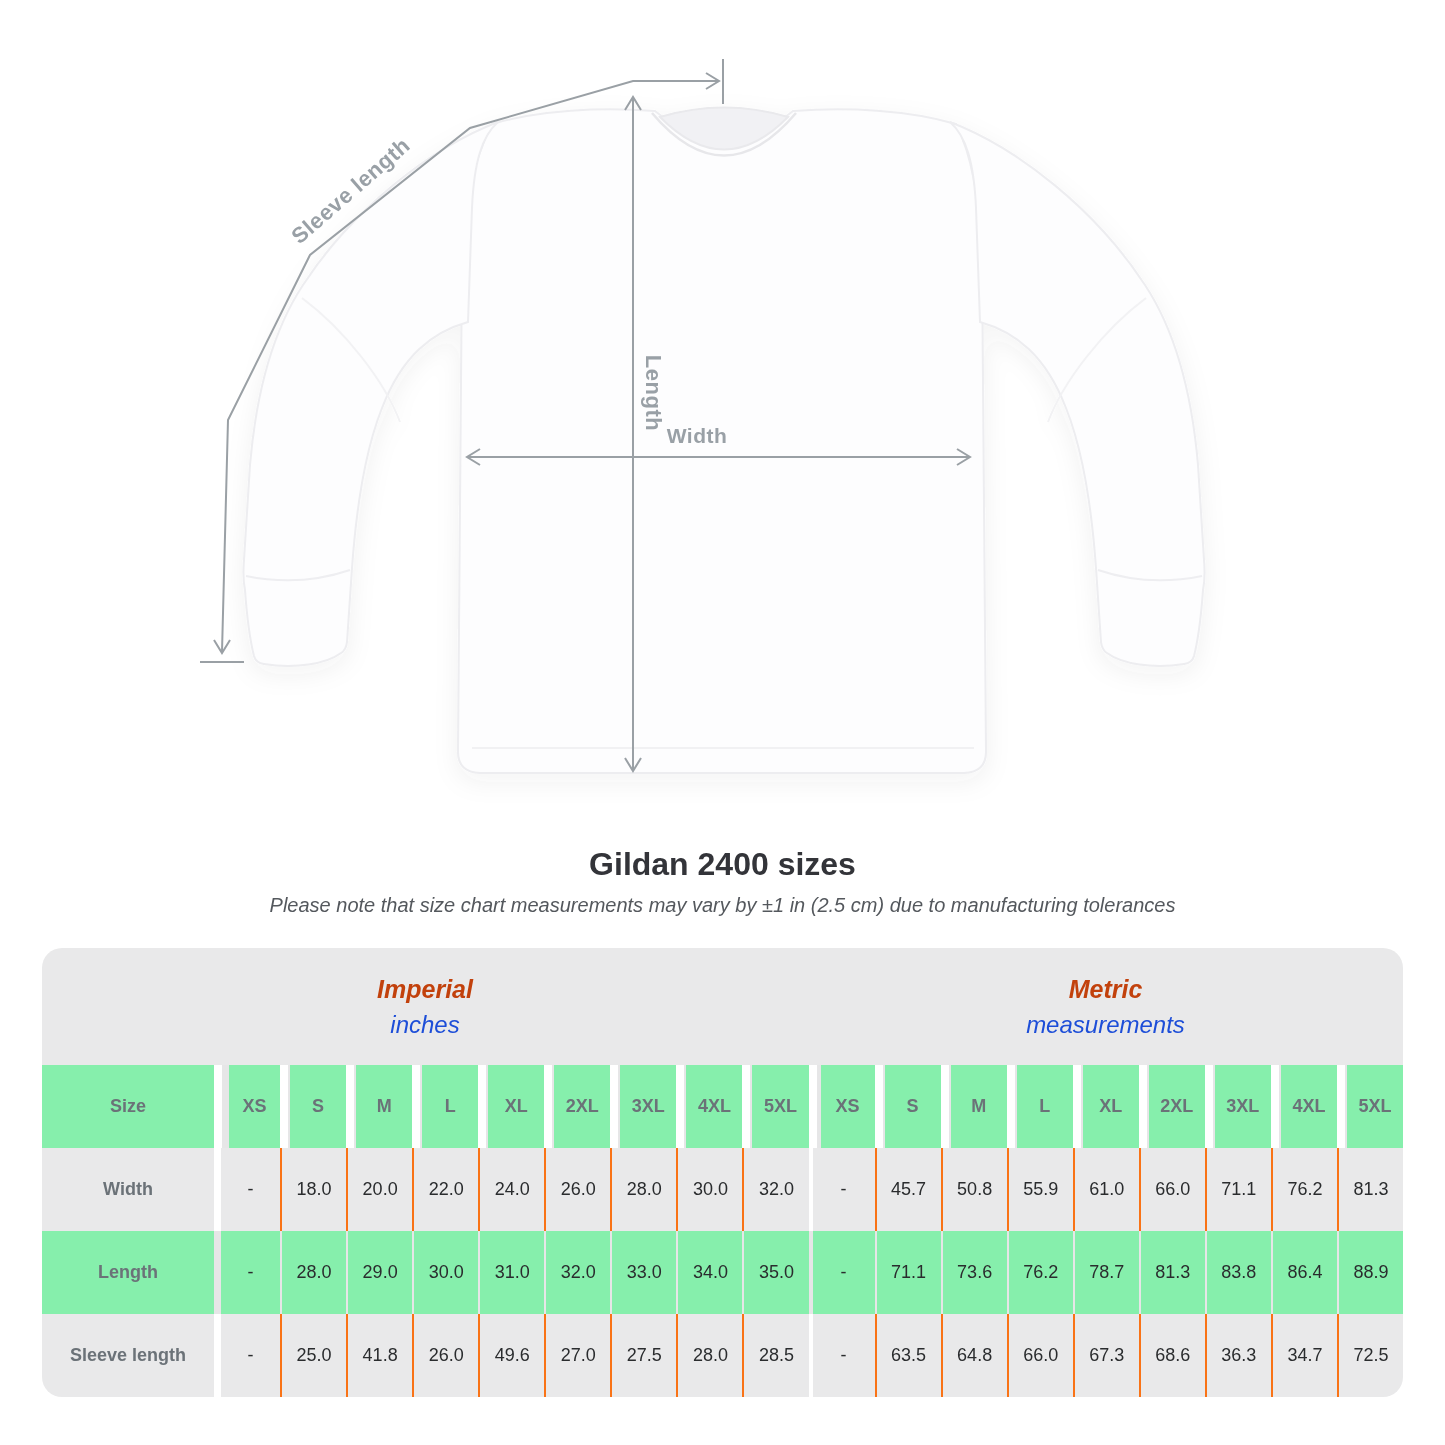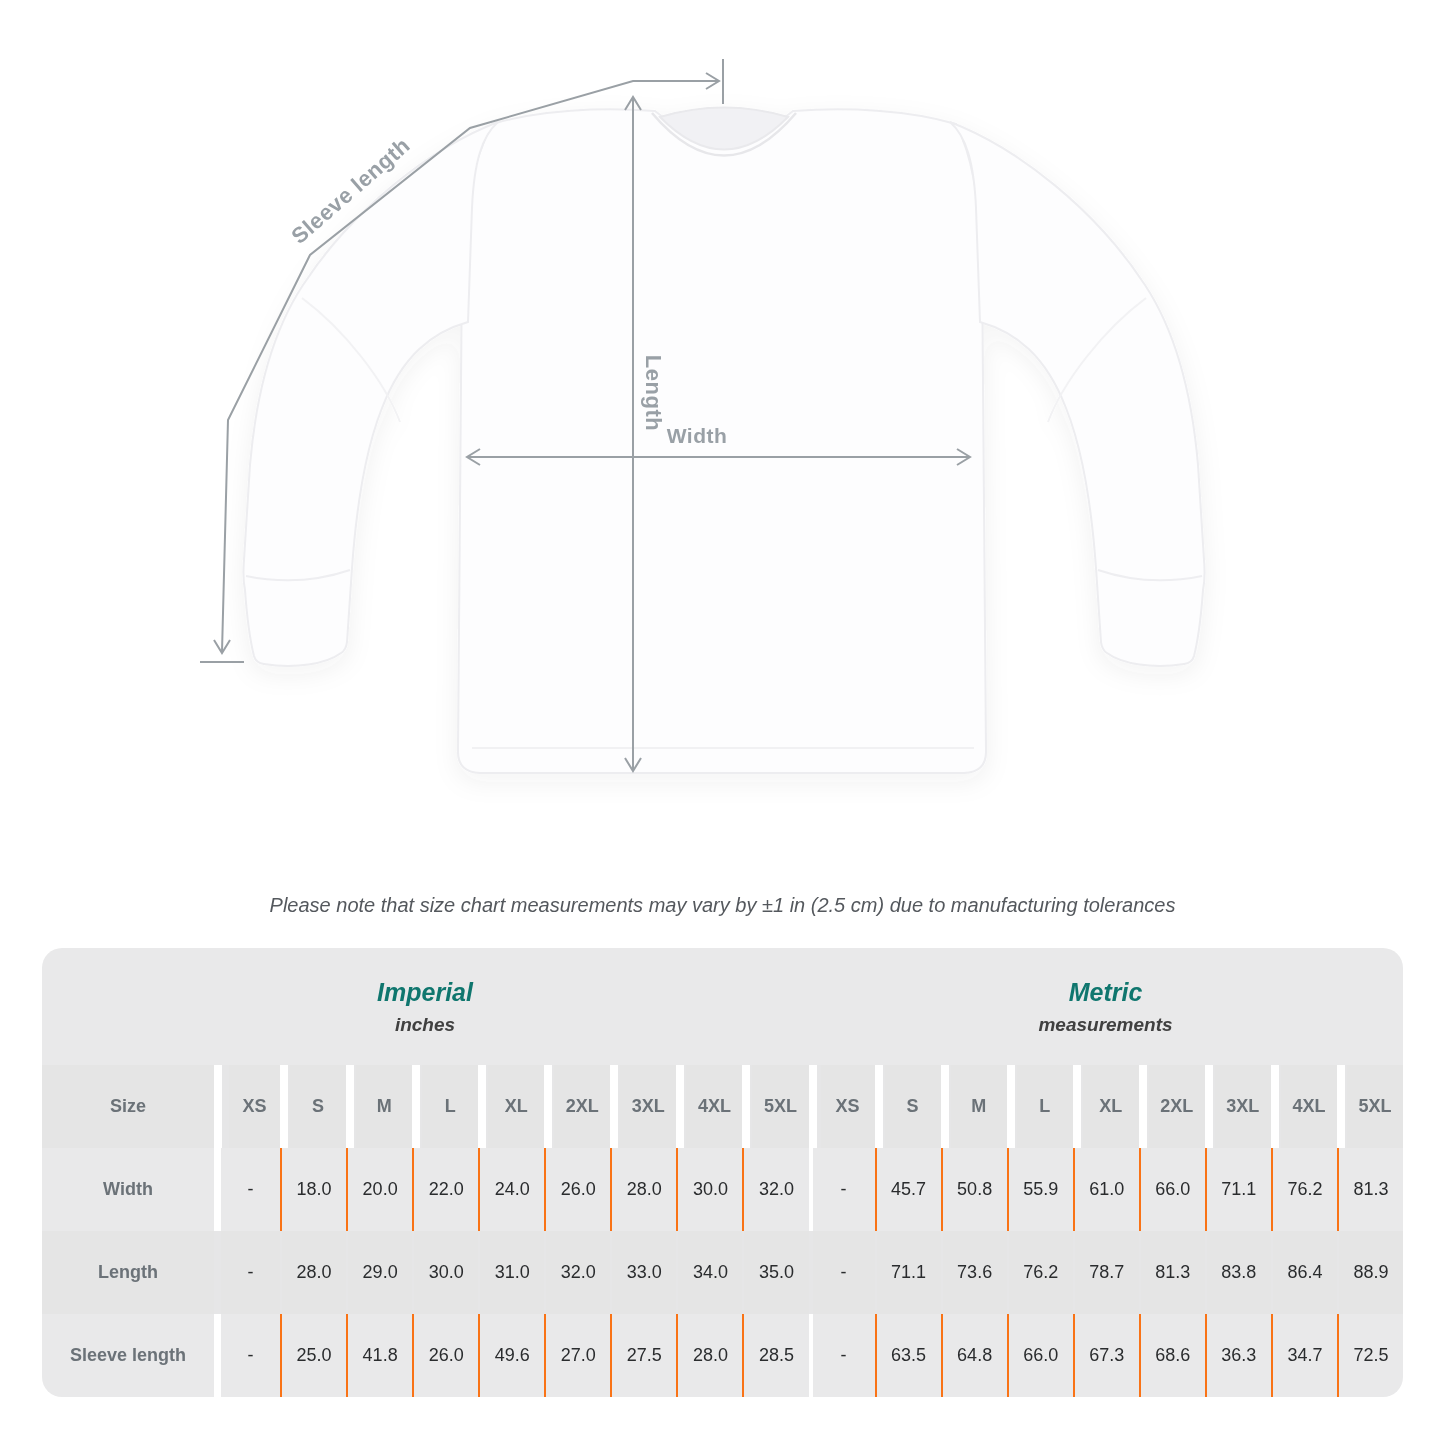--- a/index.html
+++ b/index.html
@@ -47,29 +47,29 @@
     border-radius: 20px;
     overflow: hidden;
   }
   .trow { display: grid; grid-template-columns: 172px repeat(18, 1fr); height: 83px; }
   .trow.band { grid-template-columns: 766fr 595fr; height: 117px; }
   .unit-cell {
     background: #e9e9ea;
     display: flex; flex-direction: column;
     align-items: center; justify-content: center; gap: 7px;
   }
-  .unit-title { font-weight: bold; font-style: italic; font-size: 25px; color: #0f766e; }
-  .unit-sub   { font-style: italic; font-size: 19px; color: #404040; font-weight: bold; }
+  .unit-title { font-weight: bold; font-style: italic; font-size: 25px; color: #c2410c; }
+  .unit-sub   { font-style: italic; font-size: 24px; color: #1d4ed8; }
 
   .cell { display: flex; align-items: center; justify-content: center; font-size: 18px; }
   .label-cell { font-weight: bold; color: #6b7278; }
   .head-cell  { font-weight: bold; color: #6b7278; margin-left: 8px; }
   .val-cell   { color: #2a2c2e; }
 
-  .row-white .cell { background: #e5e5e5; }
+  .row-white .cell { background: #86efac; }
   .row-gray  .cell { background: #e9e9ea; }
   .row-white .b-thin { border-left: 2px solid #e6e6e7; }
   .row-white .b-mid  { border-left: 4px solid #e6e6e7; }
   .row-white .b-wide { border-left: 7px solid #e6e6e7; }
   .row-gray  .b-thin { border-left: 2px solid #f97316; }
   .row-gray  .b-mid  { border-left: 4px solid #ffffff; }
   .row-gray  .b-wide { border-left: 7px solid #ffffff; }
 </style>
 </head>
 <body>
@@ -146,20 +146,21 @@
           <feDropShadow dx="0" dy="8" stdDeviation="12" flood-color="#3c3c46" flood-opacity="0.06"></feDropShadow>
         </filter>
       </defs>
     </svg>
 
     <div class="dlabel sleeve">Sleeve length</div>
     <div class="dlabel len">Length</div>
     <div class="dlabel wid">Width</div>
   </div>
 
+  <h1 class="title">Gildan 2400 sizes</h1>
   <p class="subtitle">Please note that size chart measurements may vary by ±1 in (2.5 cm) due to manufacturing tolerances</p>
 
   <div class="sizetable">
     <div class="trow band">
       <div class="unit-cell">
         <div class="unit-title">Imperial</div>
         <div class="unit-sub">inches</div>
       </div>
       <div class="unit-cell">
         <div class="unit-title">Metric</div>

